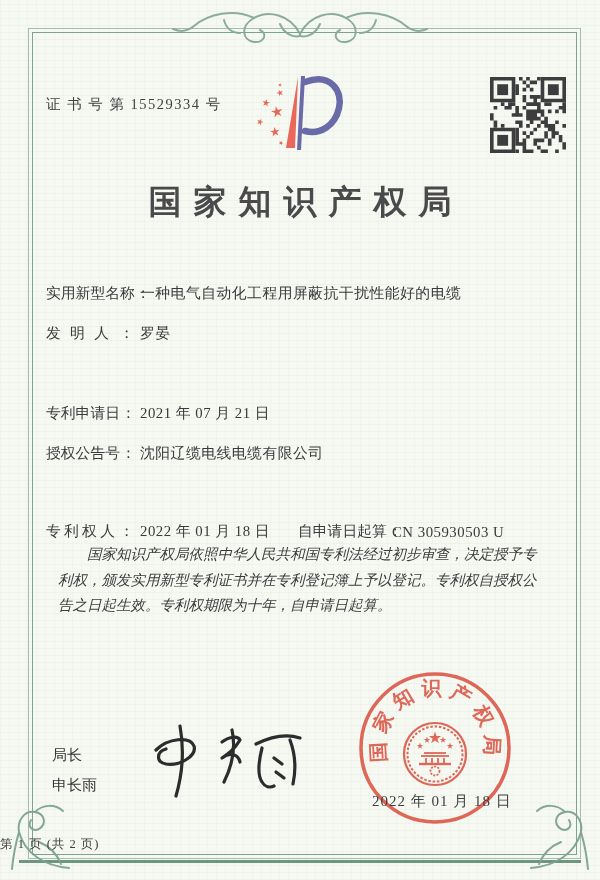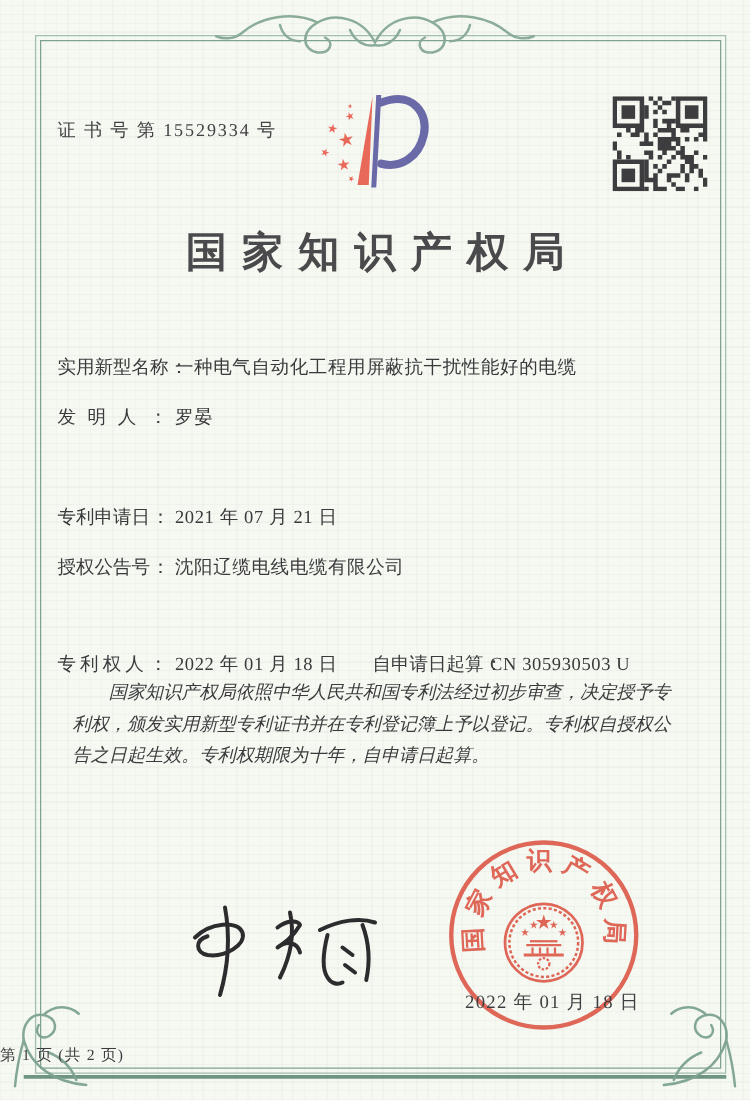--- a/index.html
+++ b/index.html
@@ -130,20 +130,24 @@
     <span class="lbl">专利权人</span><span class="val">2022 年 01 月 18 日</span>
     <span class="grant2">
       <span class="lbl">自申请日起算</span><span class="val">CN 305930503 U</span>
     </span>
   </div>
 
   <div class="abs paras">
     <p>国家知识产权局依照中华人民共和国专利法经过初步审查，决定授予专利权，颁发实用新型专利证书并在专利登记簿上予以登记。专利权自授权公告之日起生效。专利权期限为十年，自申请日起算。</p>
   </div>
 
+  <div class="abs signer">
+    <div>局长</div>
+    <div>申长雨</div>
+  </div>
 
   <svg class="abs sig-svg" width="180" height="90" viewBox="0 0 180 90">
     <g stroke="#2c2c2e" stroke-width="3.2" fill="none" stroke-linecap="round" stroke-linejoin="round">
       <path d="M18,36 C30,24 52,22 56,32 C59,42 42,52 28,50 C18,48 18,38 28,35"></path>
       <path d="M42,12 C46,34 45,58 38,82"></path>
       <path d="M84,28 C92,22 100,22 102,26 C96,36 90,40 84,44 C92,38 100,40 102,48"></path>
       <path d="M94,16 C98,34 94,52 86,68"></path>
       <path d="M118,30 C134,22 150,20 162,24"></path>
       <path d="M124,34 C120,50 120,62 124,68 C127,73 132,74 136,72"></path>
       <path d="M152,26 C158,42 158,56 155,70"></path>

